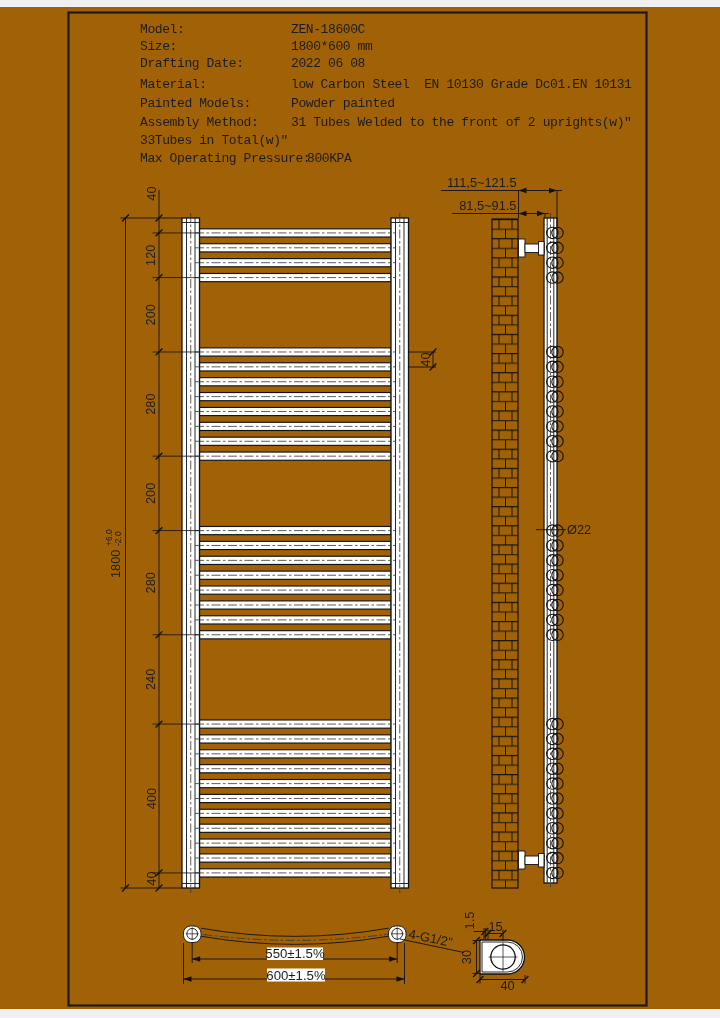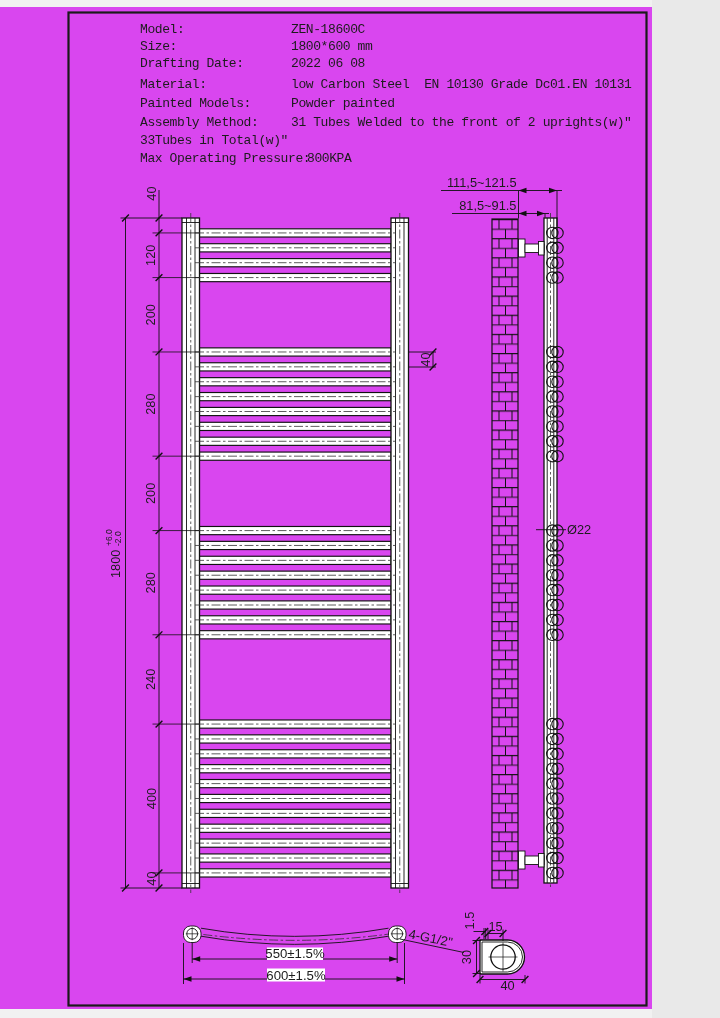--- a/index.html
+++ b/index.html
@@ -1,16 +1,16 @@
 <!DOCTYPE html>
 <html><head>
 <meta charset="utf-8">
 <style>
   html,body{margin:0;padding:0;background:#e9e9e9;}
-  #page{position:relative;width:652px;height:1018px;background:#d946ef;overflow:hidden;
+  #page{position:relative;width:720px;height:1018px;background:#a16207;overflow:hidden;
         font-family:"Liberation Sans",sans-serif;}
   svg{position:absolute;left:0;top:0;}
   text{fill:#1c1c1c;}
   .mono{font-family:"Liberation Mono","DejaVu Sans Mono",monospace;font-size:13px;letter-spacing:-0.4px;white-space:pre;}
   .dim{font-family:"Liberation Sans",sans-serif;font-size:12.8px;}
   .dimS{font-family:"Liberation Sans",sans-serif;font-size:8.5px;}
   .ln{stroke:#111;stroke-width:1.3;fill:none;}
   .lnThin{stroke:#111;stroke-width:0.9;fill:none;}
   .dash{stroke:#333;stroke-width:0.8;fill:none;stroke-dasharray:9 2.5 2.5 2.5;}
   .white{fill:#fff;}

